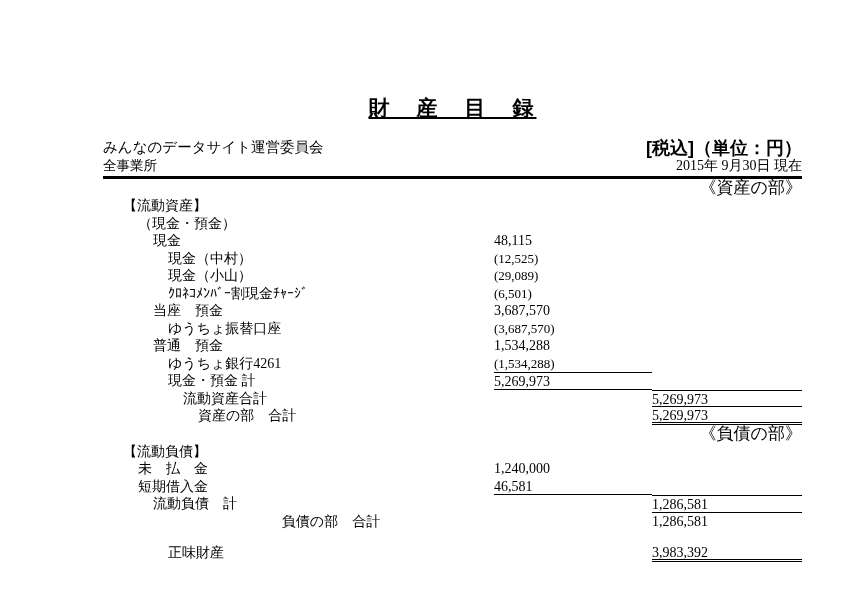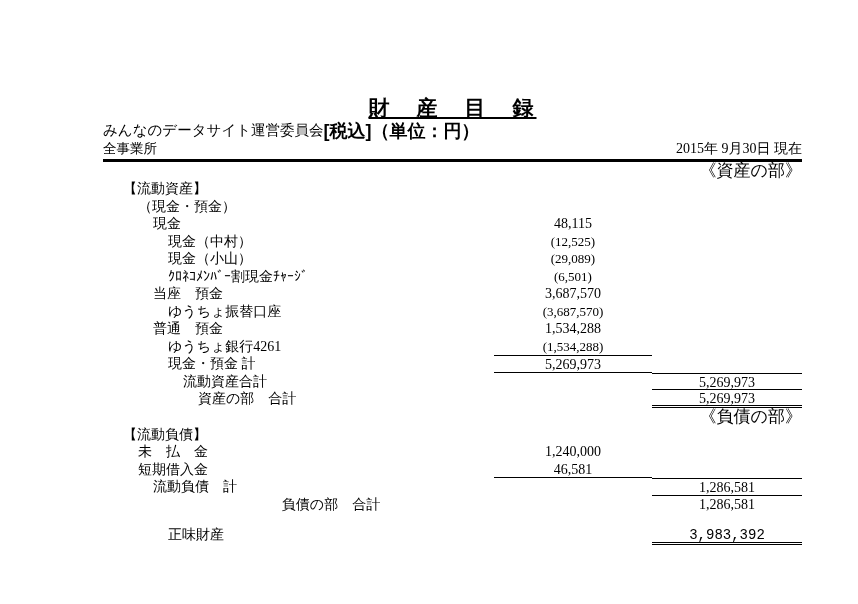--- a/index.html
+++ b/index.html
@@ -6,43 +6,43 @@
   .page{
     position:relative;width:858px;height:604px;background:#ffffff;
     font-family:"Liberation Serif","DejaVu Serif",serif;color:#000;
     overflow:hidden;
   }
   .content{position:absolute;left:103px;top:95px;width:699px;}
   .doc-title{
     text-align:center;font-family:"Liberation Sans","DejaVu Sans",sans-serif;
     font-weight:bold;font-size:21px;letter-spacing:3px;line-height:26px;text-decoration:underline;
   }
-  .org-line{display:flex;justify-content:flex-start;align-items:flex-end;margin-top:0;}
+  .org-line{display:flex;justify-content:space-between;align-items:flex-end;margin-top:17px;}
   .org-name{font-size:14.5px;line-height:19px;}
   .tax-label{
     font-family:"Liberation Sans","DejaVu Sans",sans-serif;font-weight:bold;
     font-size:18px;line-height:18px;
   }
   .office-line{
     display:flex;justify-content:space-between;align-items:center;
     border-bottom:3px solid #000;padding-bottom:1px;
   }
   .office-name{font-size:13.5px;line-height:18px;}
   .date-label{font-size:14px;line-height:18px;}
   .section-heading{text-align:right;font-size:17px;height:18px;line-height:18px;}
   .row{display:flex;height:17.5px;line-height:17.5px;font-size:14px;}
   .lab{flex:1;white-space:pre;overflow:hidden;}
   .lab.small{font-size:14px;}
-  .amt{width:158px;text-align:center;box-sizing:border-box;white-space:pre;}
+  .amt{width:158px;text-align:left;box-sizing:border-box;white-space:pre;}
   .amt.outer{width:150px;}
   .amt.paren{font-size:13px;}
   .lt{border-top:1px solid #000;}
   .lb{border-bottom:1px solid #000;}
   .ldbl{border-bottom:3px double #000;}
-  .net-block{margin-top:14px;font-family:Liberation Mono, monospace;}
+  .net-block{margin-top:14px;}
 </style>
 </head>
 <body>
 
 <div class="page">
   <div class="content">
     <div class="doc-title">財　産　目　録</div>
     <div class="org-line">
       <span class="org-name">みんなのデータサイト運営委員会</span>
       <span class="tax-label">[税込]（単位：円）</span>

